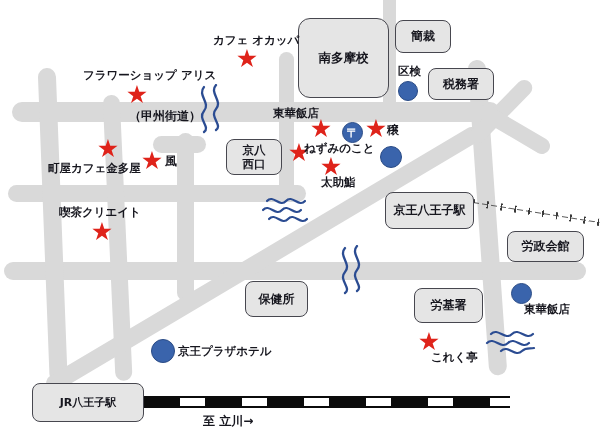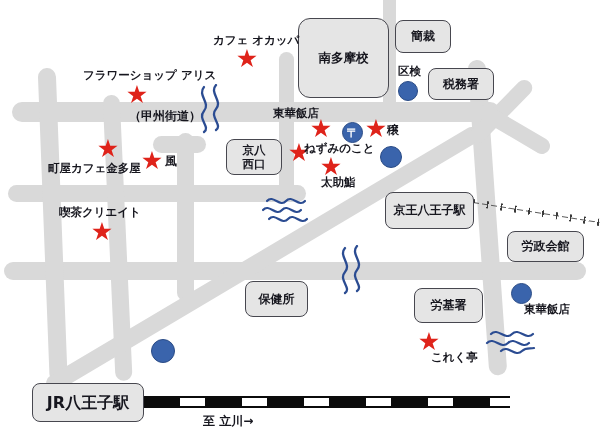--- a/index.html
+++ b/index.html
@@ -96,21 +96,21 @@
 
   <div class="box" style="left:298px;top:18px;width:91px;height:80px;border-radius:12px;font-size:12.5px;">南多摩校</div>
   <div class="box" style="left:395px;top:20px;width:56px;height:33px;">簡裁</div>
   <div class="box" style="left:428px;top:68px;width:66px;height:32px;">税務署</div>
   <div class="box" style="left:226px;top:139px;width:56px;height:36px;font-size:11.5px;">京八
 西口</div>
   <div class="box" style="left:385px;top:192px;width:89px;height:37px;">京王八王子駅</div>
   <div class="box" style="left:507px;top:231px;width:77px;height:31px;">労政会館</div>
   <div class="box" style="left:245px;top:281px;width:63px;height:36px;">保健所</div>
   <div class="box" style="left:414px;top:288px;width:69px;height:35px;">労基署</div>
-  <div class="box" style="left:32px;top:383px;width:112px;height:39px;font-size:16px;">JR八王子駅</div>
+  <div class="box" style="left:32px;top:383px;width:112px;height:39px;font-size:11px;">JR八王子駅</div>
 
   <div class="star" style="left:234px;top:46px;">★</div>
   <div class="star" style="left:124px;top:82px;">★</div>
   <div class="star" style="left:308px;top:116px;">★</div>
   <div class="star" style="left:363px;top:116px;">★</div>
   <div class="star" style="left:286px;top:140px;">★</div>
   <div class="star" style="left:318px;top:154px;">★</div>
   <div class="star" style="left:139px;top:148px;">★</div>
   <div class="star" style="left:95px;top:136px;">★</div>
   <div class="star" style="left:89px;top:219px;">★</div>
@@ -129,16 +129,17 @@
   <div class="lbl big" style="left:129px;top:108px;">（甲州街道）</div>
   <div class="lbl" style="left:273px;top:106px;">東華飯店</div>
   <div class="lbl big" style="left:387px;top:122px;">穣</div>
   <div class="lbl" style="left:304px;top:141px;">ねずみのこと</div>
   <div class="lbl" style="left:321px;top:175px;">太助鮨</div>
   <div class="lbl big" style="left:165px;top:153px;">風</div>
   <div class="lbl" style="left:48px;top:161px;">町屋カフェ金多屋</div>
   <div class="lbl" style="left:59px;top:205px;">喫茶クリエイト</div>
   <div class="lbl" style="left:431px;top:350px;">これく亭</div>
   <div class="lbl" style="left:398px;top:64px;">区検</div>
+  <div class="lbl" style="left:178px;top:344px;">京王プラザホテル</div>
   <div class="lbl" style="left:524px;top:302px;">東華飯店</div>
   <div class="lbl big" style="left:203px;top:413px;">至 立川→</div>
 
 </div>
 
 </body></html>

